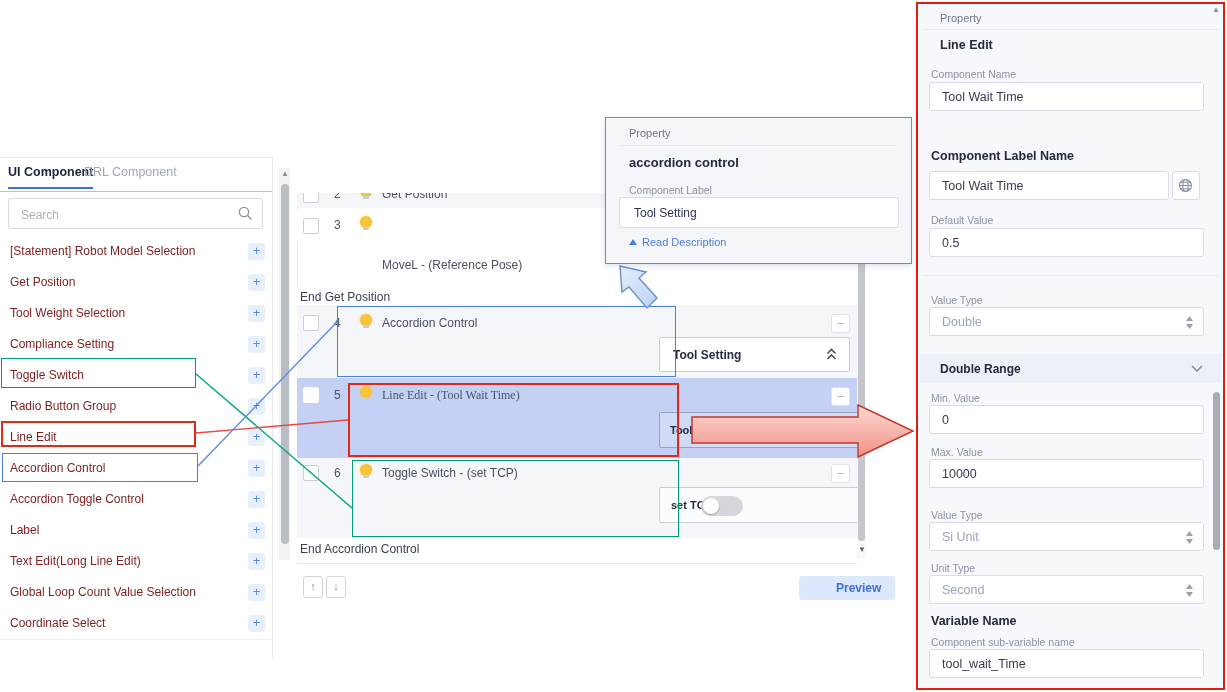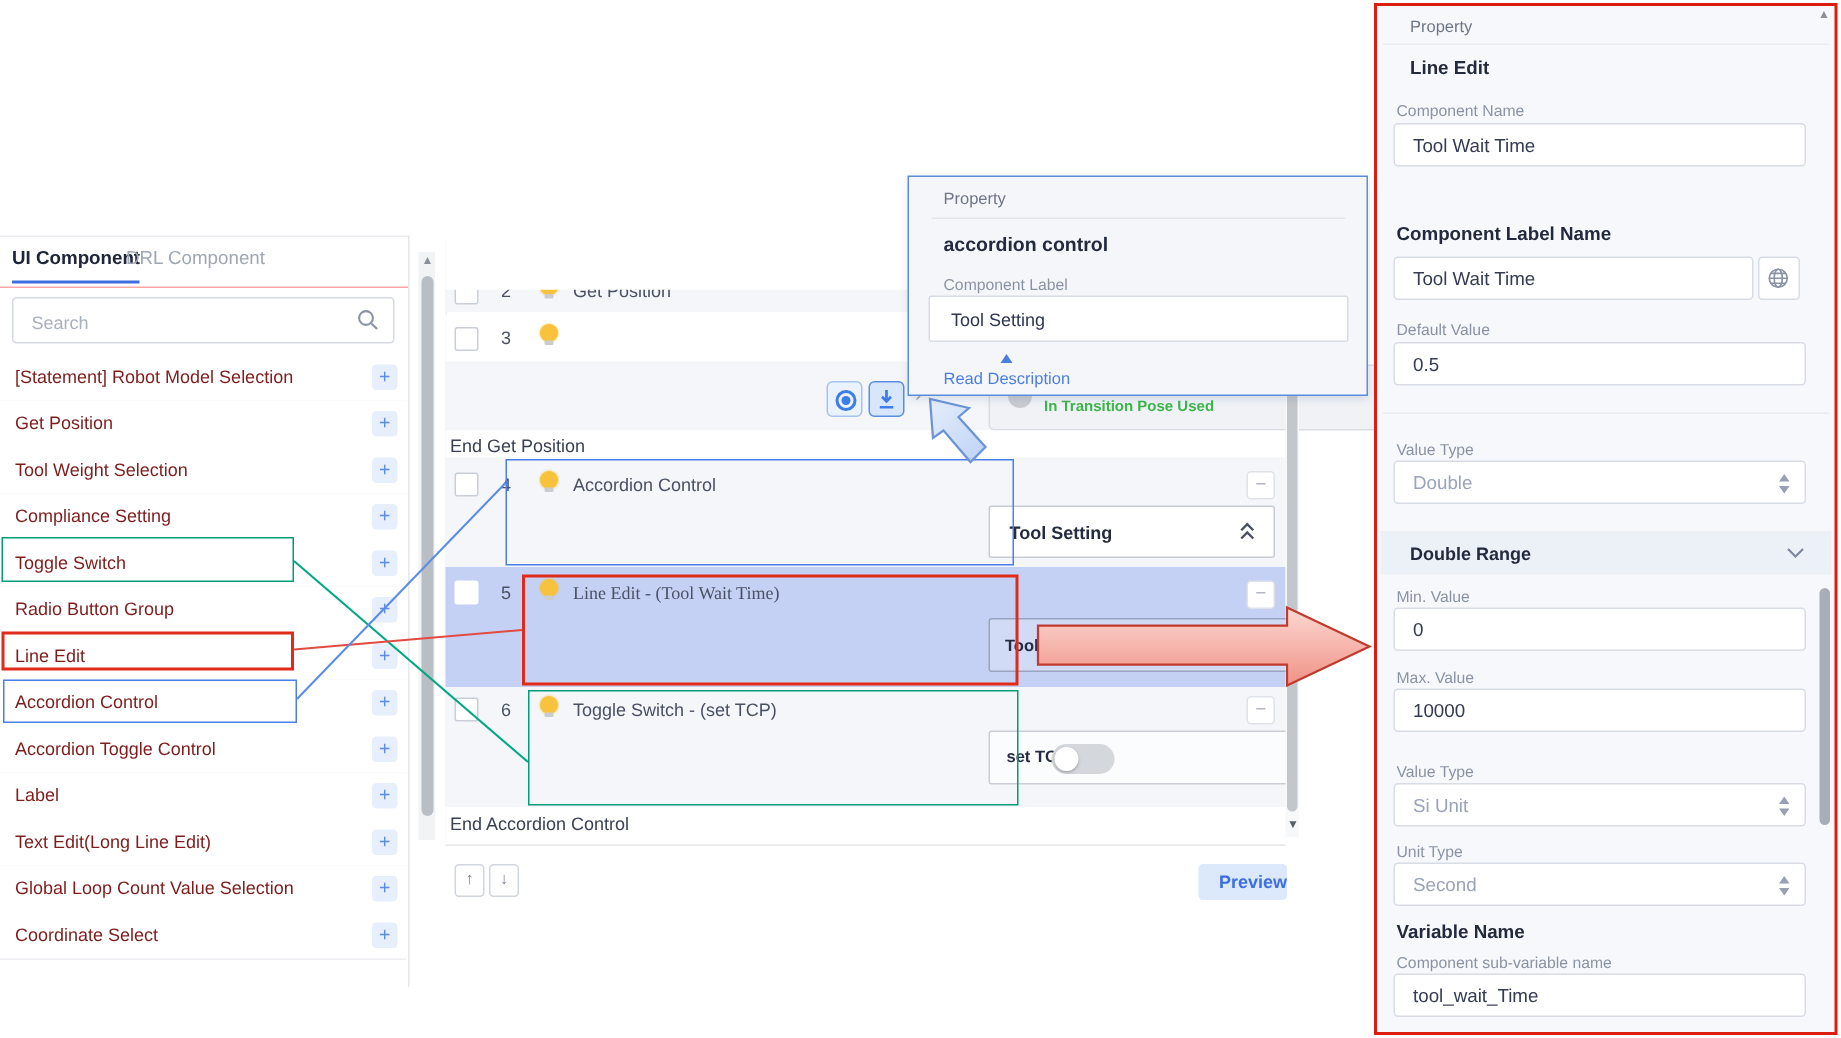--- a/index.html
+++ b/index.html
@@ -53,21 +53,21 @@
   .acc-title{position:absolute;left:13px;top:10px;font-size:12px;font-weight:bold;color:#262c40;}
   .le-box{left:362px;width:203px;height:36px;background:rgba(255,255,255,0.22);border:1px solid #9aa4bd;}
   .le-label{position:absolute;left:10px;top:11px;font-size:11px;font-weight:bold;color:#262c40;}
   .le-input{position:absolute;left:55px;top:8px;width:62px;height:18px;border:1px solid #a6adc0;background:#fff;box-sizing:border-box;font-size:11px;color:#3a4154;padding:0 4px;font-family:inherit;}
   .le-unit{position:absolute;left:162px;top:10px;font-size:11.5px;font-weight:bold;color:#262c40;}
   .tg-box{left:362px;width:203px;height:36px;background:#fbfcfd;border:1px solid #c9cdd6;}
   .tg-label{position:absolute;left:11px;top:11px;font-size:11px;font-weight:bold;color:#262c40;}
   .toggle{position:absolute;left:41px;top:8px;width:42px;height:20px;border-radius:10px;background:#d4d7db;}
   .knob{position:absolute;left:2px;top:2px;width:16px;height:16px;border-radius:50%;background:#fff;box-shadow:0 1px 2px rgba(0,0,0,0.25);}
   .updown{position:absolute;width:18px;height:20px;background:#fff;border:1px solid #d0d5de;border-radius:3px;color:#7d8595;font-size:11px;line-height:19px;text-align:center;}
-  .preview-btn{position:absolute;left:799px;top:576px;width:59px;height:24px;background:#dce8fb;border-radius:3px;color:#3d6fe0;font-size:12px;font-weight:bold;line-height:24px;text-align:right;cursor:pointer;}
+  .preview-btn{position:absolute;left:799px;top:576px;width:59px;height:24px;background:#dce8fb;border-radius:3px;color:#3d6fe0;font-size:12px;font-weight:bold;line-height:24px;text-align:left;cursor:pointer;padding-left:37px;}
 
   
   #popup{left:605px;top:117px;width:305px;height:145px;background:#f5f6fa;border:1px solid #5b8dd9;box-shadow:0 2px 6px rgba(60,90,150,0.18);z-index:6;}
   .pop-title{position:absolute;left:23px;top:9px;font-size:11px;color:#6e7687;}
   .pop-div{position:absolute;left:15px;top:27px;width:276px;height:1px;background:#e3e6ec;}
   .pop-comp{position:absolute;left:23px;top:37px;font-size:13px;font-weight:bold;color:#232a3e;}
   .pop-lab{position:absolute;left:23px;top:66px;font-size:10.5px;color:#8a93a6;}
   .pop-input{position:absolute;left:13px;top:79px;width:280px;height:31px;background:#fff;border:1px solid #d8dce5;border-radius:2px;box-sizing:border-box;font-size:12px;color:#2f3650;padding:0 14px;font-family:inherit;}
   .readdesc{position:absolute;display:flex;align-items:center;gap:5px;font-size:11px;color:#4a7fe0;}
   .tri-up{width:0;height:0;border-left:4px solid transparent;border-right:4px solid transparent;border-bottom:6px solid #4a7fe0;}
@@ -181,38 +181,20 @@
     </div>
   </div>
 
   <div class="rowstrip" style="top:210px;height:31px;background:#fff;">
     <span class="cb" style="left:6px;top:8px;"></span>
     <span class="rownum" style="left:37px;top:8px;">3</span>
     <span class="bulb" style="left:63px;top:6px;"></span>
     <span class="rowname" style="left:85px;top:8px;margin-top:40px;">MoveL - (Reference Pose)</span>
   </div>
 
-  <div class="rowstrip" style="top:241px;height:46px;background:#f4f6f9;">
-    <div class="trans-box">
-      <span class="gray-circle"></span>
-      <span class="trans-title">Out Transition Pose</span>
-      <span class="trans-sub">In Transition Pose Used</span>
-    </div>
-    <div class="iconbtn btn-target" style="left:254px;top:13px;">
-        <span class="ring"></span>
-        <span class="dot"></span>
-      </div>
-    <div class="iconbtn btn-down" style="left:282px;top:13px;">
-      <svg width="14" height="14" viewBox="0 0 14 14" style="position:absolute;left:4px;top:4px;">
-          <path d="M7 1v7M4 5.5l3 3 3-3" stroke="#3d7de8" stroke-width="1.8" fill="none"></path>
-          <path d="M2.5 12.5h9" stroke="#3d7de8" stroke-width="1.8"></path>
-        </svg>
-    </div>
-    <span class="chev-right" style="left:313px;top:13px;">›</span>
-  </div>
 
   <div class="rowstrip" style="top:287px;height:18px;background:#fff;">
     <span class="endlabel" style="left:3px;top:3px;">End Get Position</span>
   </div>
 
   <div class="rowstrip" style="top:305px;height:73px;background:#f4f6f9;">
     <span class="cb" style="left:6px;top:10px;"></span>
     <span class="rownum" style="left:37px;top:11px;">4</span>
     <span class="bulb" style="left:63px;top:9px;"></span>
     <span class="rowname" style="left:85px;top:11px;">Accordion Control</span>
@@ -270,21 +252,21 @@
   <span class="updown" style="left:303px;top:576px;">↑</span>
   <span class="updown" style="left:326px;top:576px;">↓</span>
   <div class="preview-btn">Preview</div>
 
   <div id="popup" class="abs">
     <span class="pop-title">Property</span>
     <div class="pop-div"></div>
     <span class="pop-comp">accordion control</span>
     <span class="pop-lab">Component Label</span>
     <input class="pop-input" value="Tool Setting" style="">
-    <span class="readdesc" style="left:23px;top:118px;flex-direction:column;">
+    <span class="readdesc" style="left:23px;top:118px;">
       <span class="tri-up"></span>
       <span>Read Description</span>
     </span>
   </div>
 
   <div id="rpanel" class="abs">
     <span class="rp rp-title">Property</span>
     <div class="rp rp-div" style="top:25px;"></div>
     <span class="rp rp-bold" style="left:22px;top:34px;">Line Edit</span>
     <span class="rp rp-lab" style="left:13px;top:64px;">Component Name</span>

